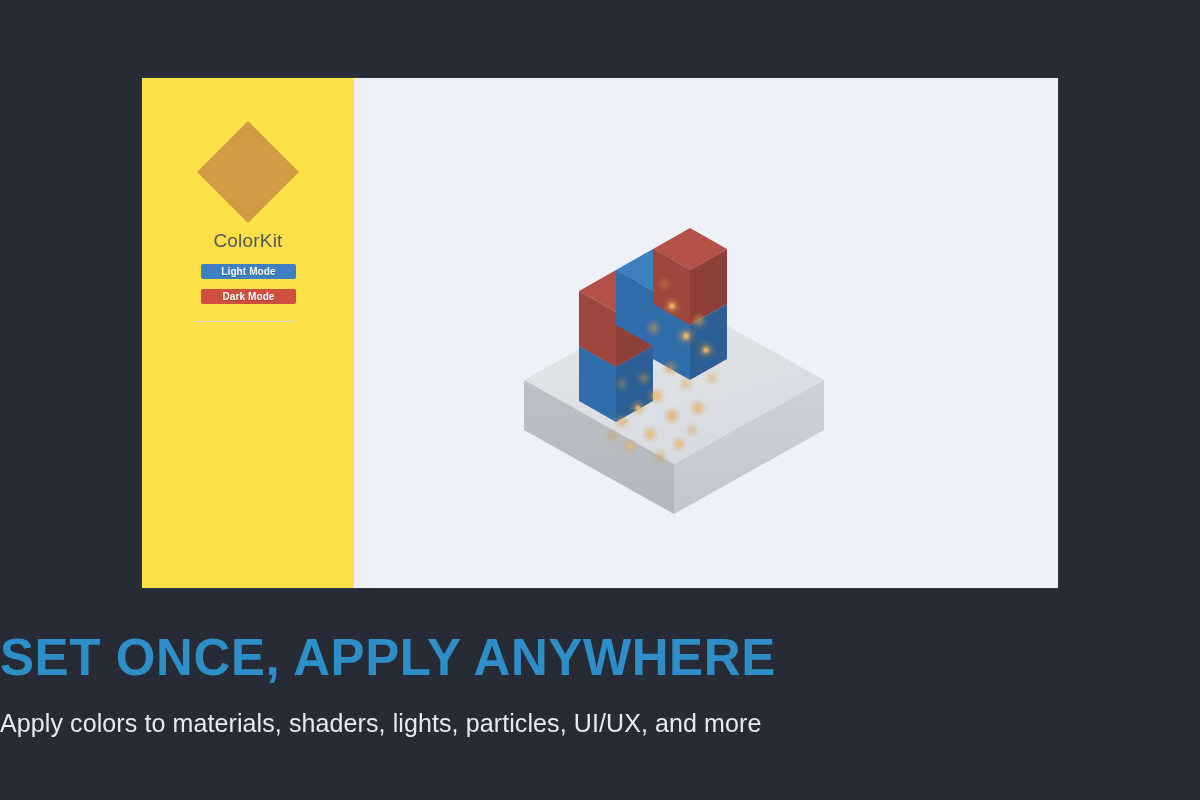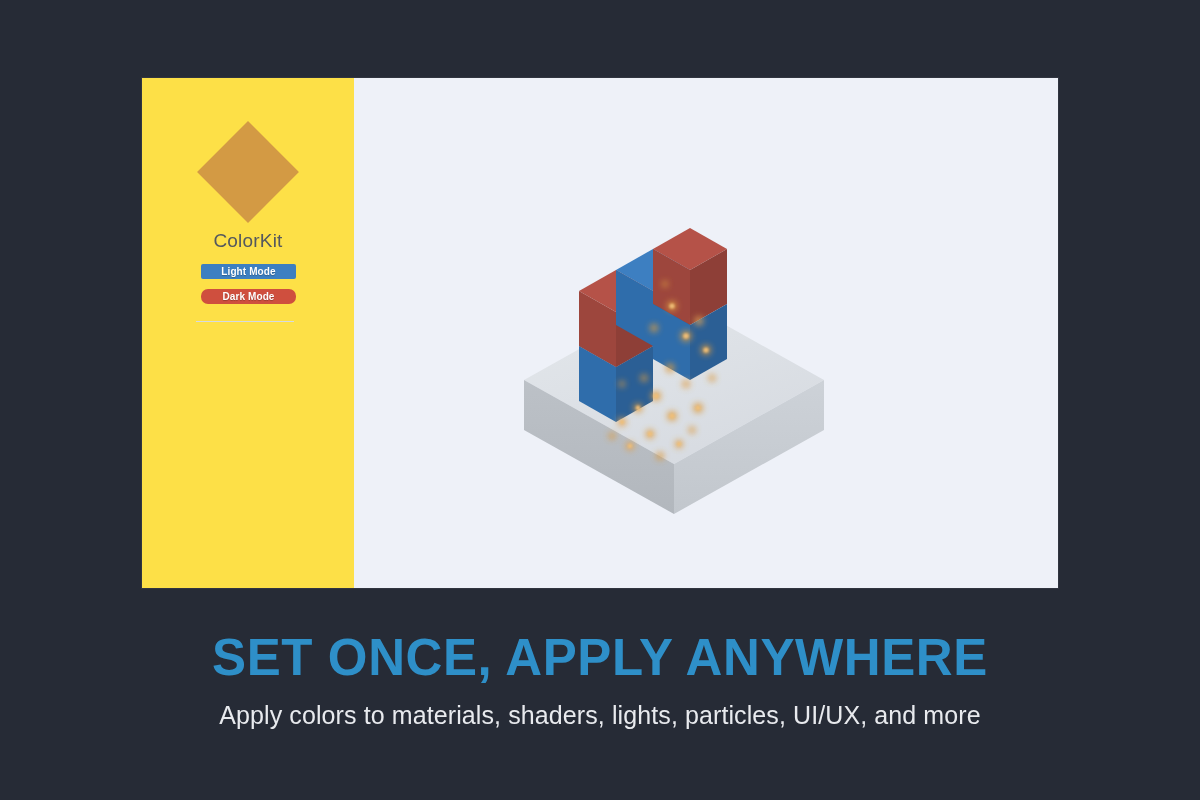--- a/index.html
+++ b/index.html
@@ -77,21 +77,20 @@
     letter-spacing: 0.1px;
     text-shadow: 0 1px 1px rgba(0,0,0,0.25);
   }
   #btn-light-mode {
     top: 186px;
     background: #3d7fc1;
   }
   #btn-dark-mode {
     top: 211px;
     background: #cf4f3e;
-    border-radius: 7px;
   }
   #sidebar-divider {
     position: absolute;
     left: 54px;
     top: 243px;
     width: 98px;
     height: 1px;
     background: #d5dae2;
   }
 
@@ -109,32 +108,31 @@
     width: 704px;
     height: 510px;
   }
 
   
   #caption {
     position: absolute;
     left: 0;
     top: 628px;
     width: 1200px;
-    text-align: center;
   }
   #headline {
     font-size: 51px;
     font-weight: bold;
     color: #2e8fc8;
     letter-spacing: 0.6px;
     line-height: 60px;
     white-space: nowrap;
   }
   #subheadline {
-    margin-top: 12px;
+    margin-top: 20px;
     font-size: 25px;
     color: #e8eaee;
     letter-spacing: 0.1px;
     line-height: 30px;
     white-space: nowrap;
   }
 </style>
 </head>
 <body>
 

